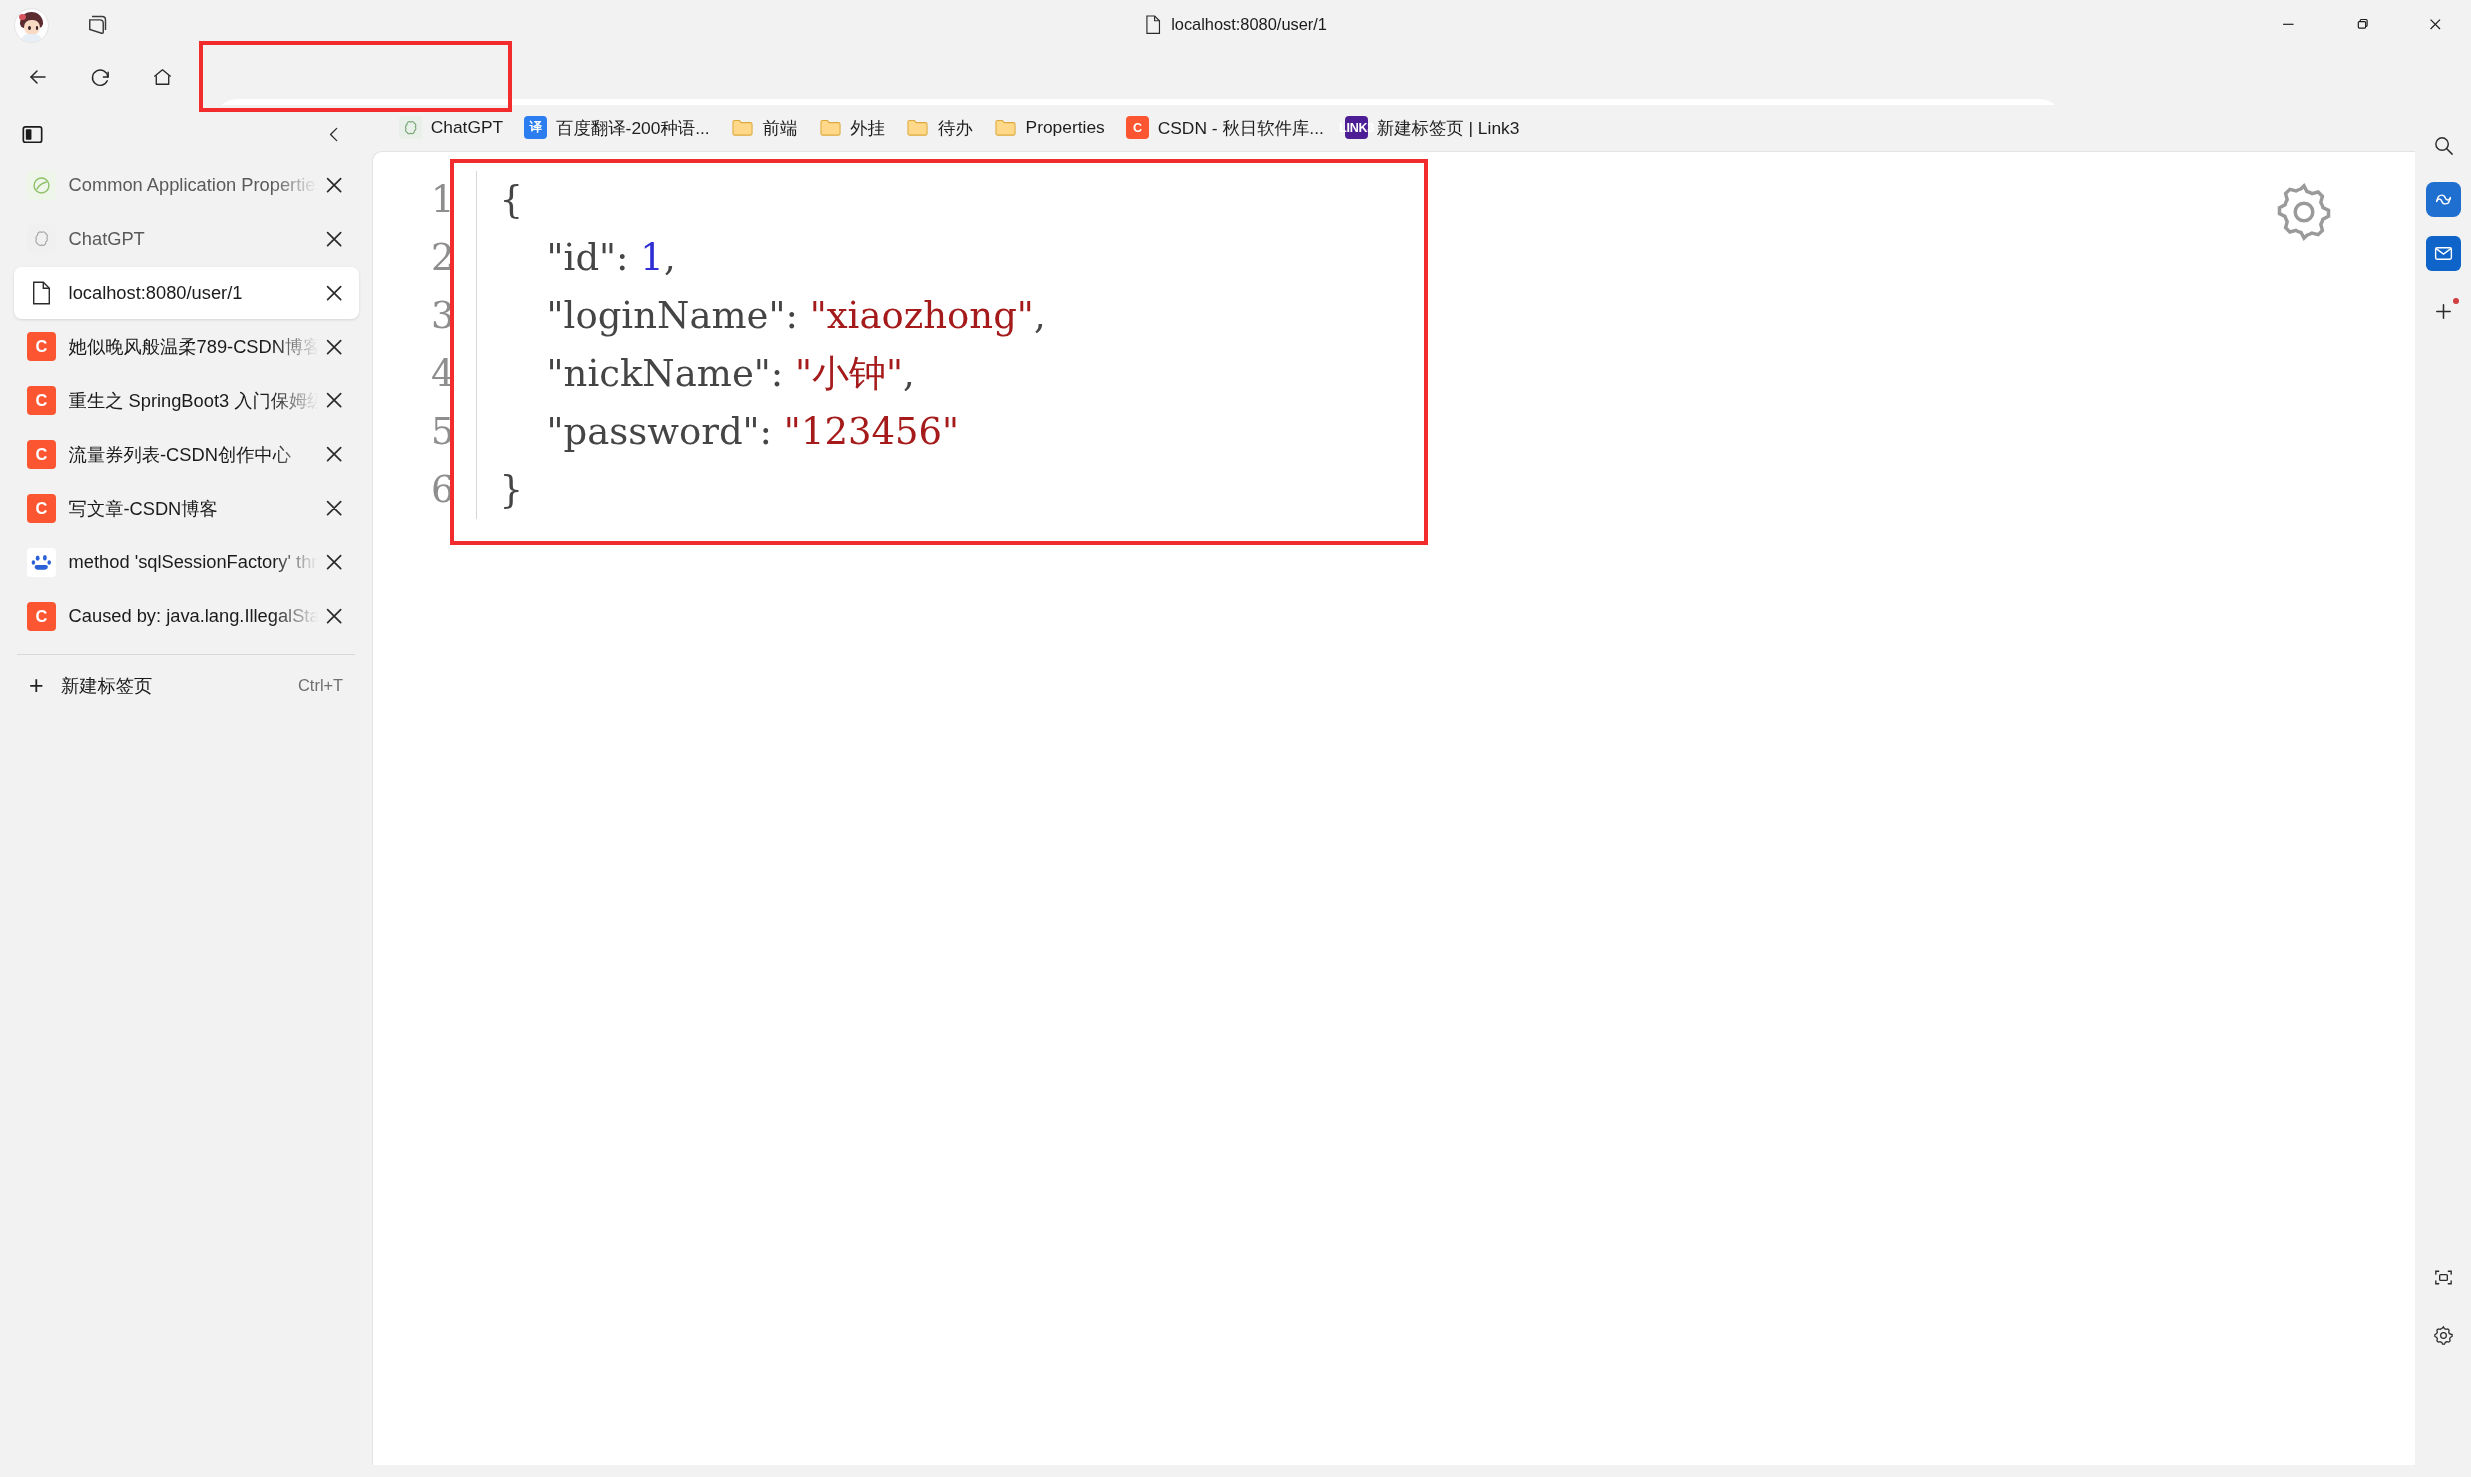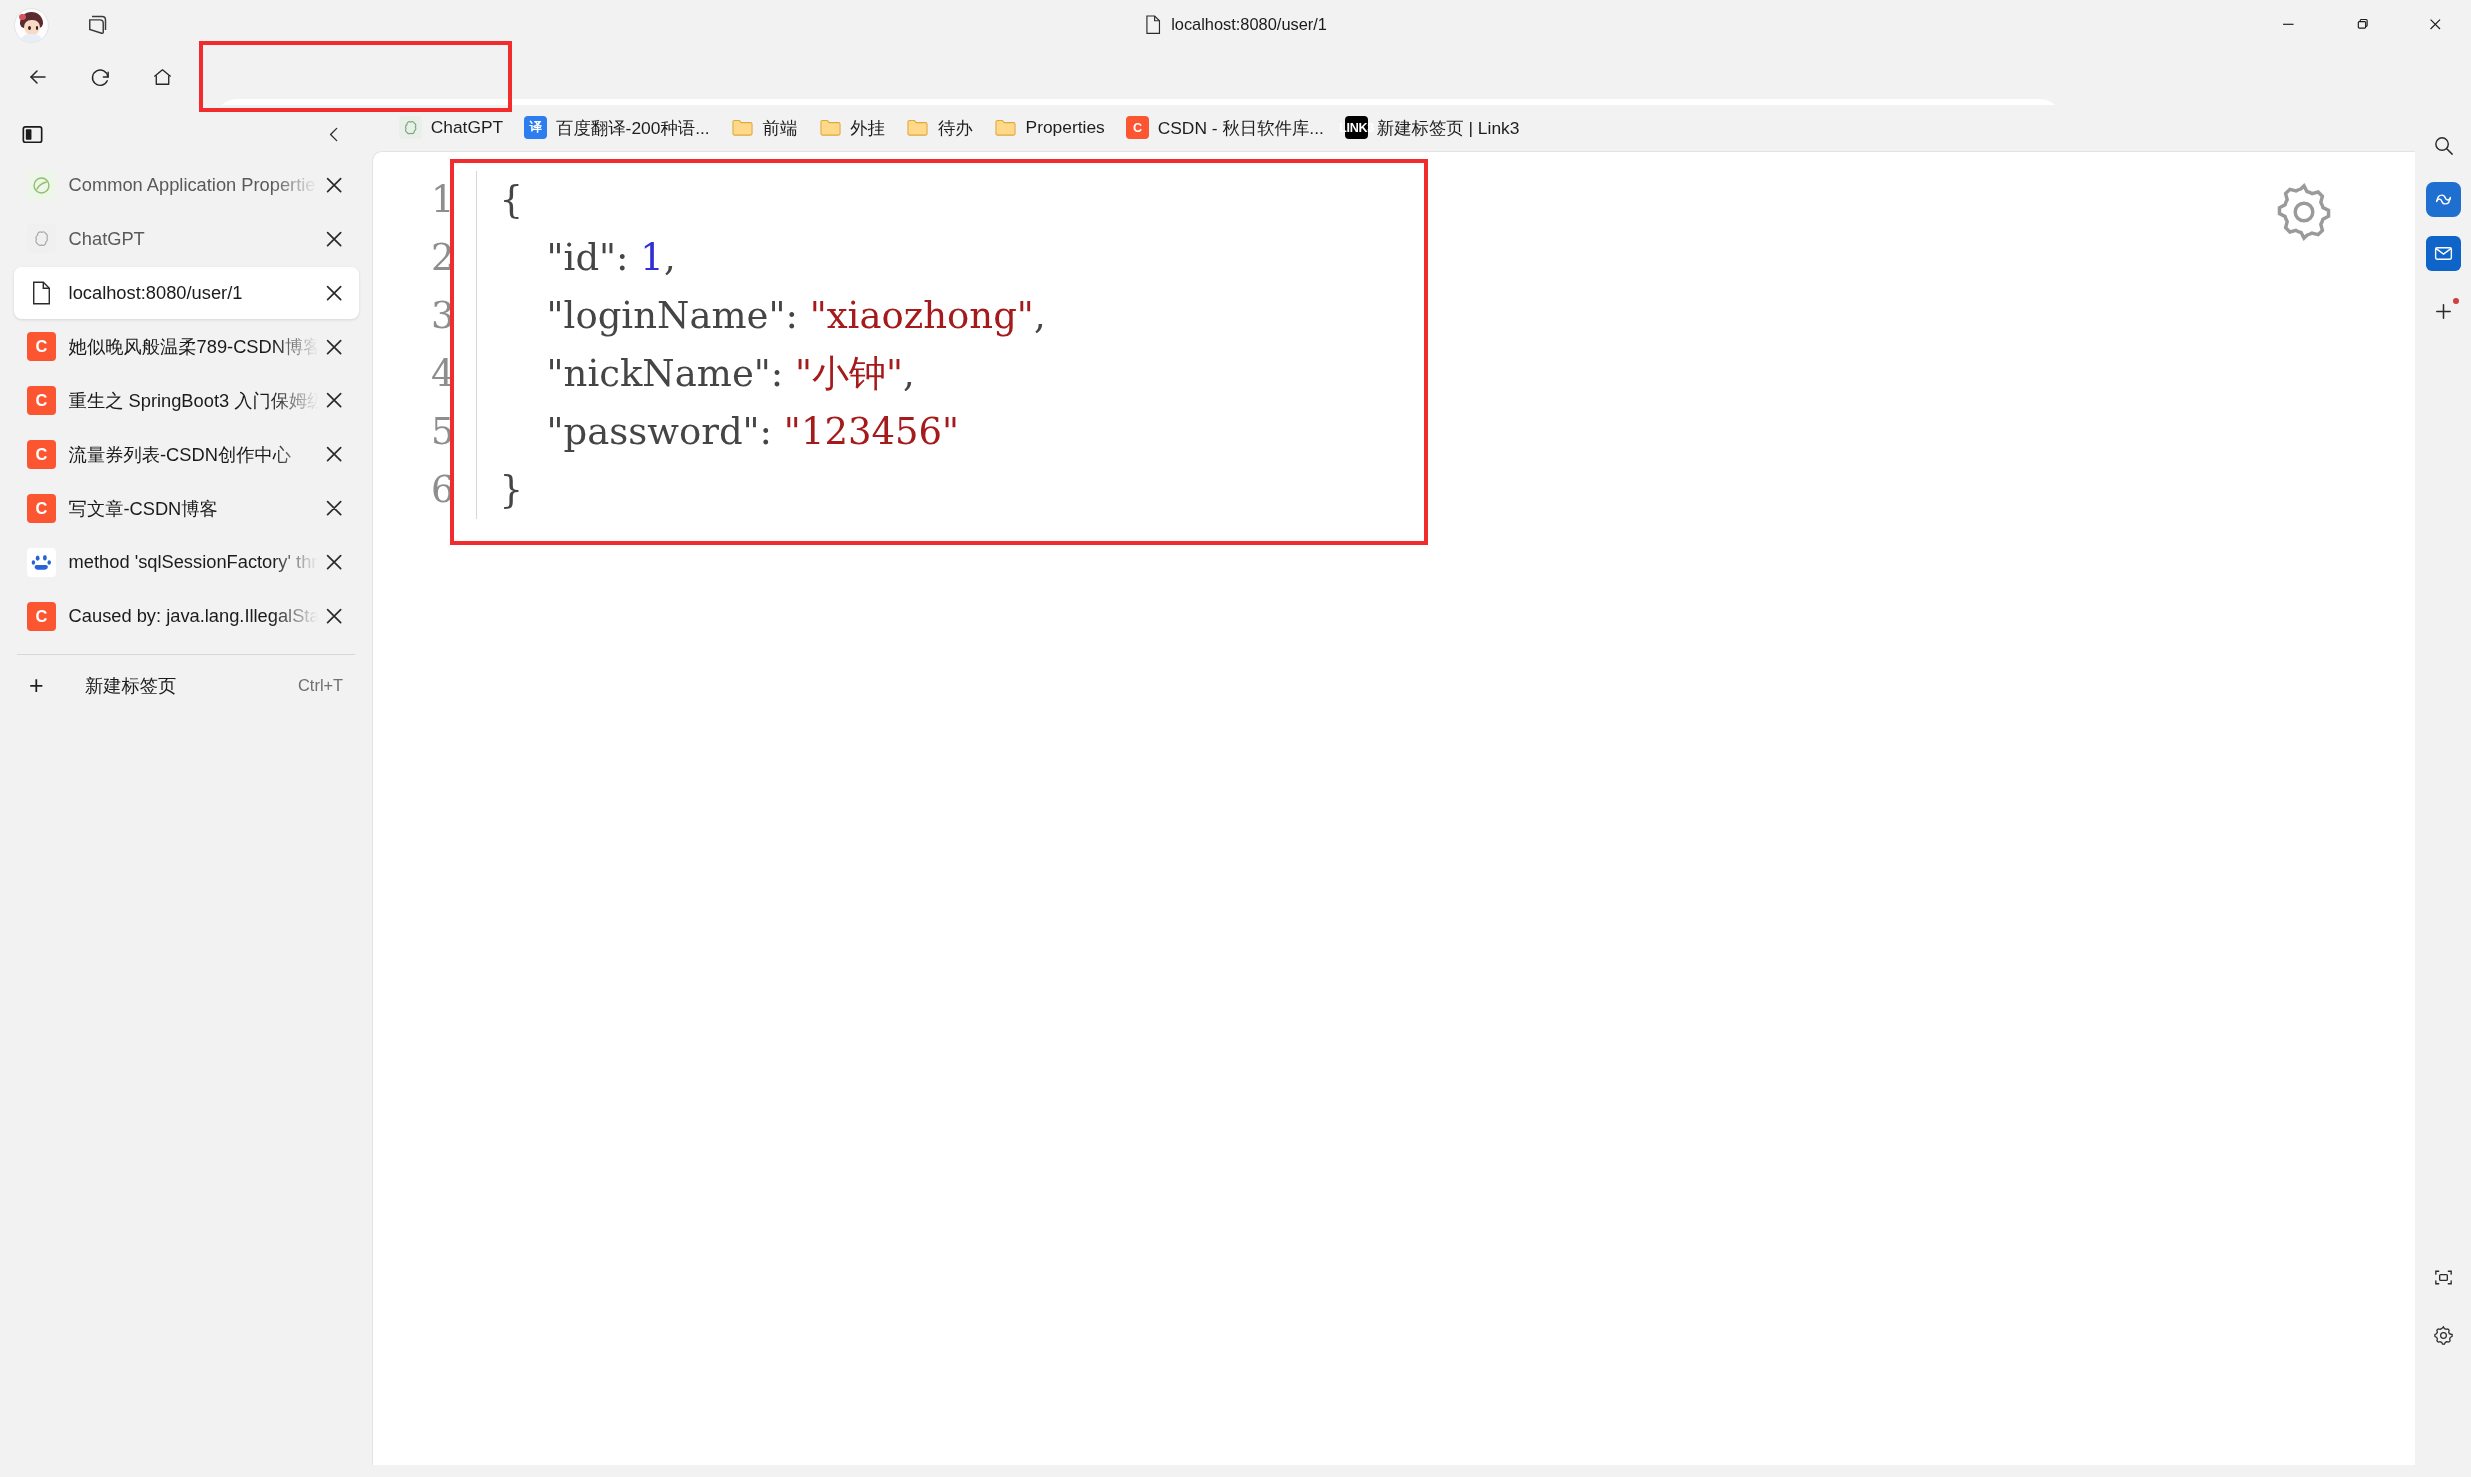--- a/index.html
+++ b/index.html
@@ -164,41 +164,41 @@
   .fav-doc{ background:transparent; }
 
   #sb-sep{
     margin:11.6px 17.4px 5.8px 17.4px; height:1px; background:#d8d8d8;
   }
   #newtab{
     position:relative; height:50px; margin:0 13.5px;
     display:flex; align-items:center; border-radius:7.7px; padding:0 15.4px;
   }
   #newtab .plus{ width:29px; font-size:25px; color:#1f1f1f; line-height:1; }
-  #newtab .lbl{ flex:1 1 auto; font-size:18.3px; color:#1b1b1b; margin-left:27px;}
+  #newtab .lbl{ flex:1 1 auto; font-size:18.3px; color:#1b1b1b; margin-left:3px;}
   #newtab .kbd{ font-size:16.4px; color:#6f6f6f; }
 
   
   #bookmarks{
     position:absolute; left:372px; top:105px; width:2100px; height:45px;
     background:#f2f2f2; display:flex; align-items:center; padding-left:16.4px;
   }
   .bmk{
     display:flex; align-items:center; height:35px; padding:0 10.6px;
     border-radius:4.8px; font-size:17.4px; color:#1e1e1e; white-space:nowrap;
   }
   .bmk .bi{
     width:23px; height:23px; margin-right:8.7px; flex:0 0 23px;
     display:flex; align-items:center; justify-content:center;
     border-radius:3.9px; font-size:12.6px; font-weight:bold; color:#fff;
   }
   .bi-chatgpt{ background:#e9efe9; }
   .bi-fanyi{ background:#2c7ef0; }
   .bi-csdn{ background:#fc5531; font-size:15.4px; }
-  .bi-link3{ background:#000000; font-size:7.7px; letter-spacing:-0.3px;}
+  .bi-link3{ background:#4c1d95; font-size:7.7px; letter-spacing:-0.3px;}
   .bi-folder{ background:transparent; }
 
   
   #content{
     position:absolute; left:372px; top:151px;
     width:2044px; height:1327px;
     background:#ffffff;
     border-top-left-radius:9.7px;
     border:1px solid #e3e3e3; border-bottom:none; border-right:none;
   }

